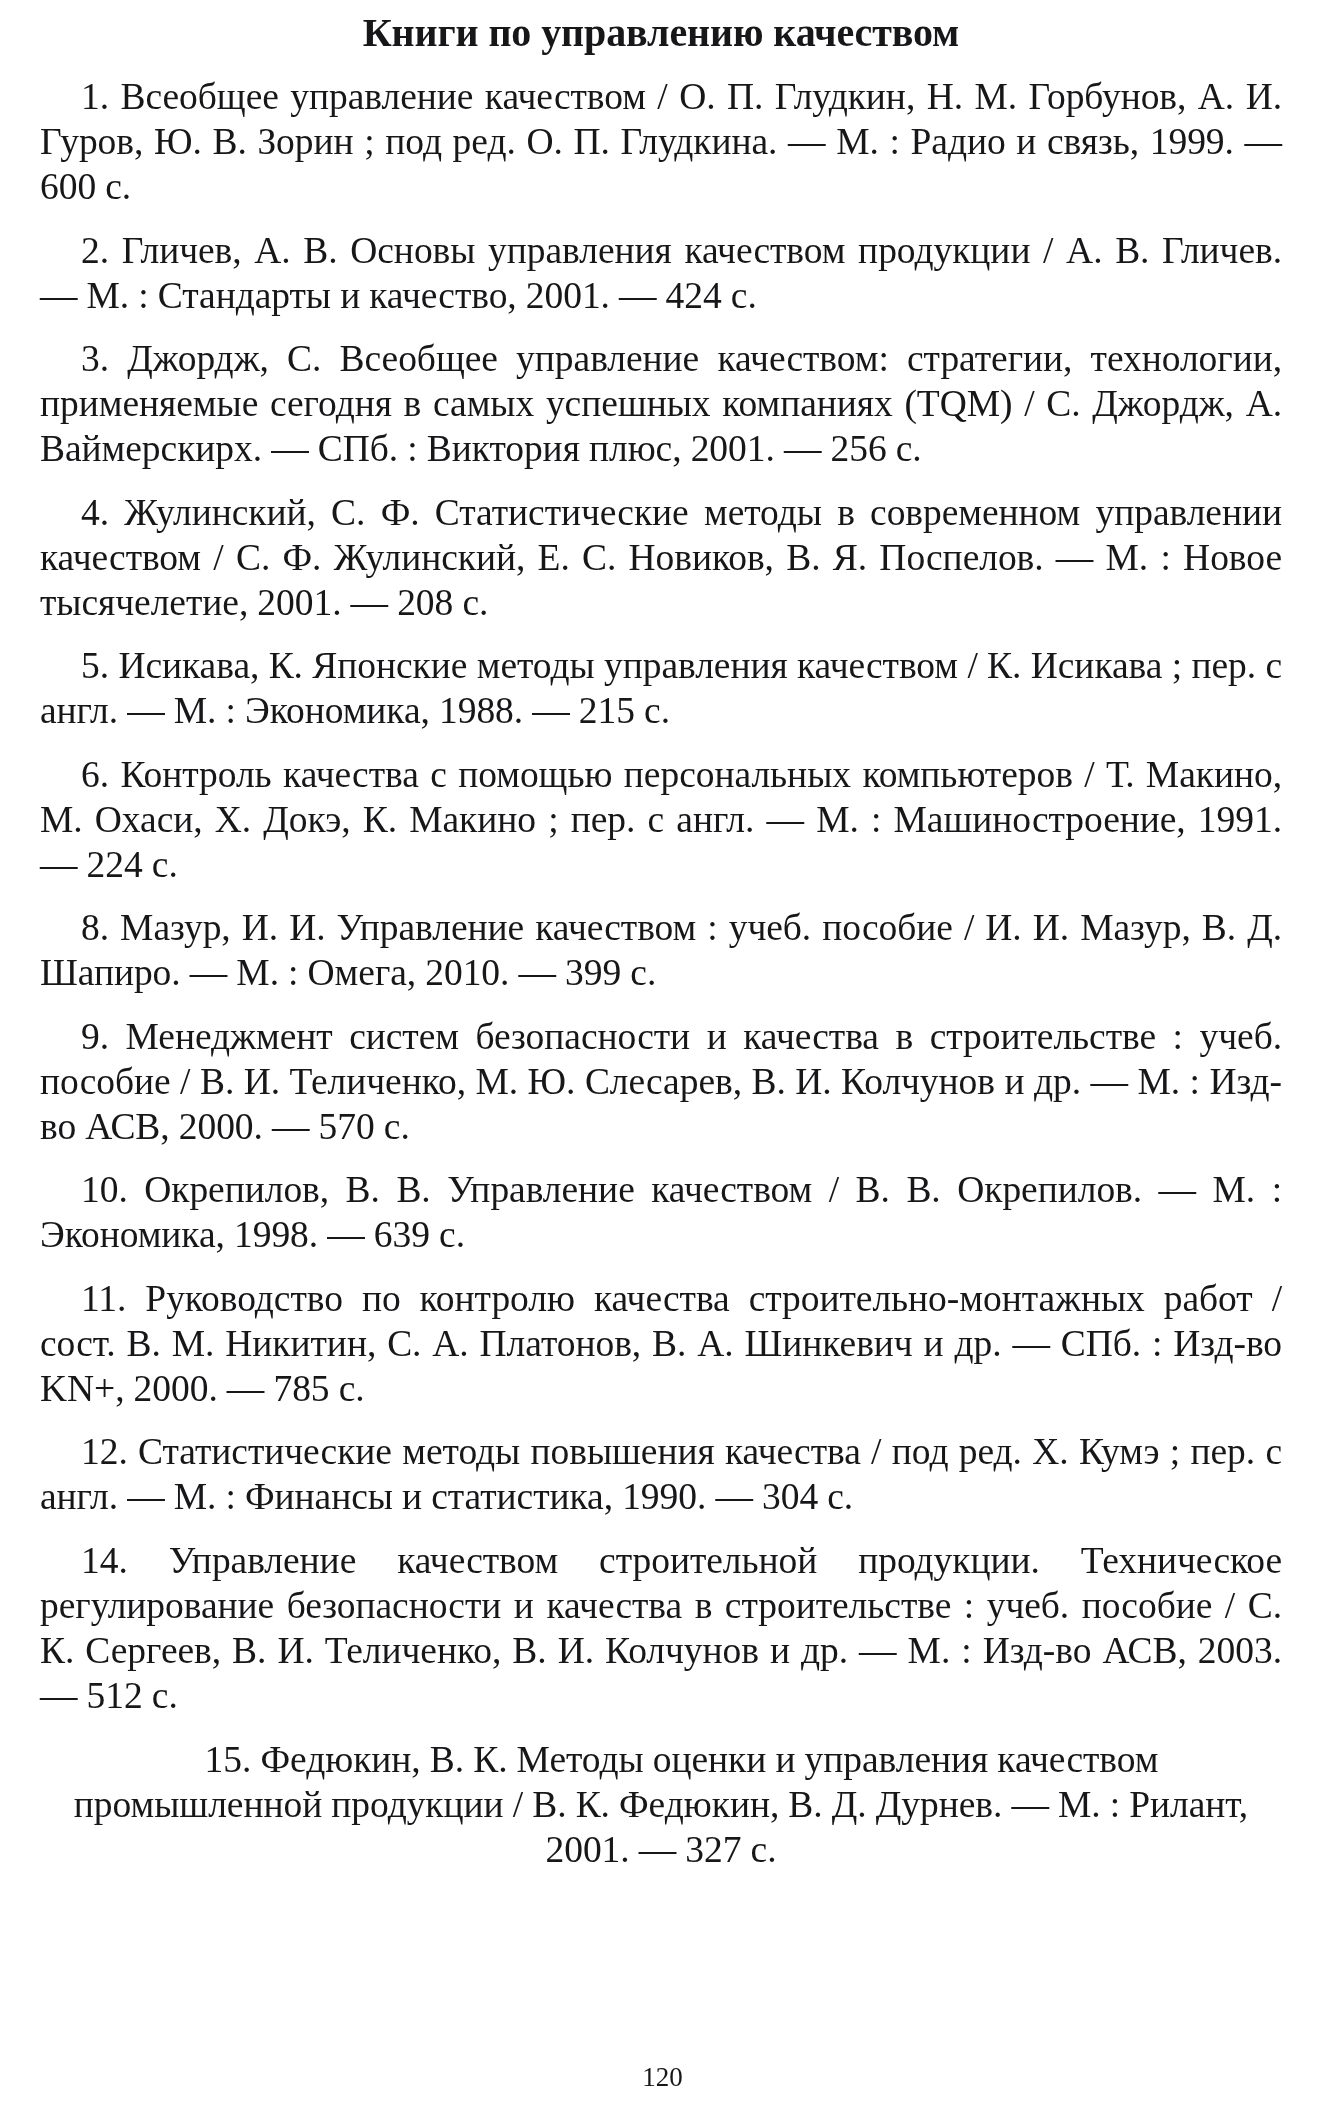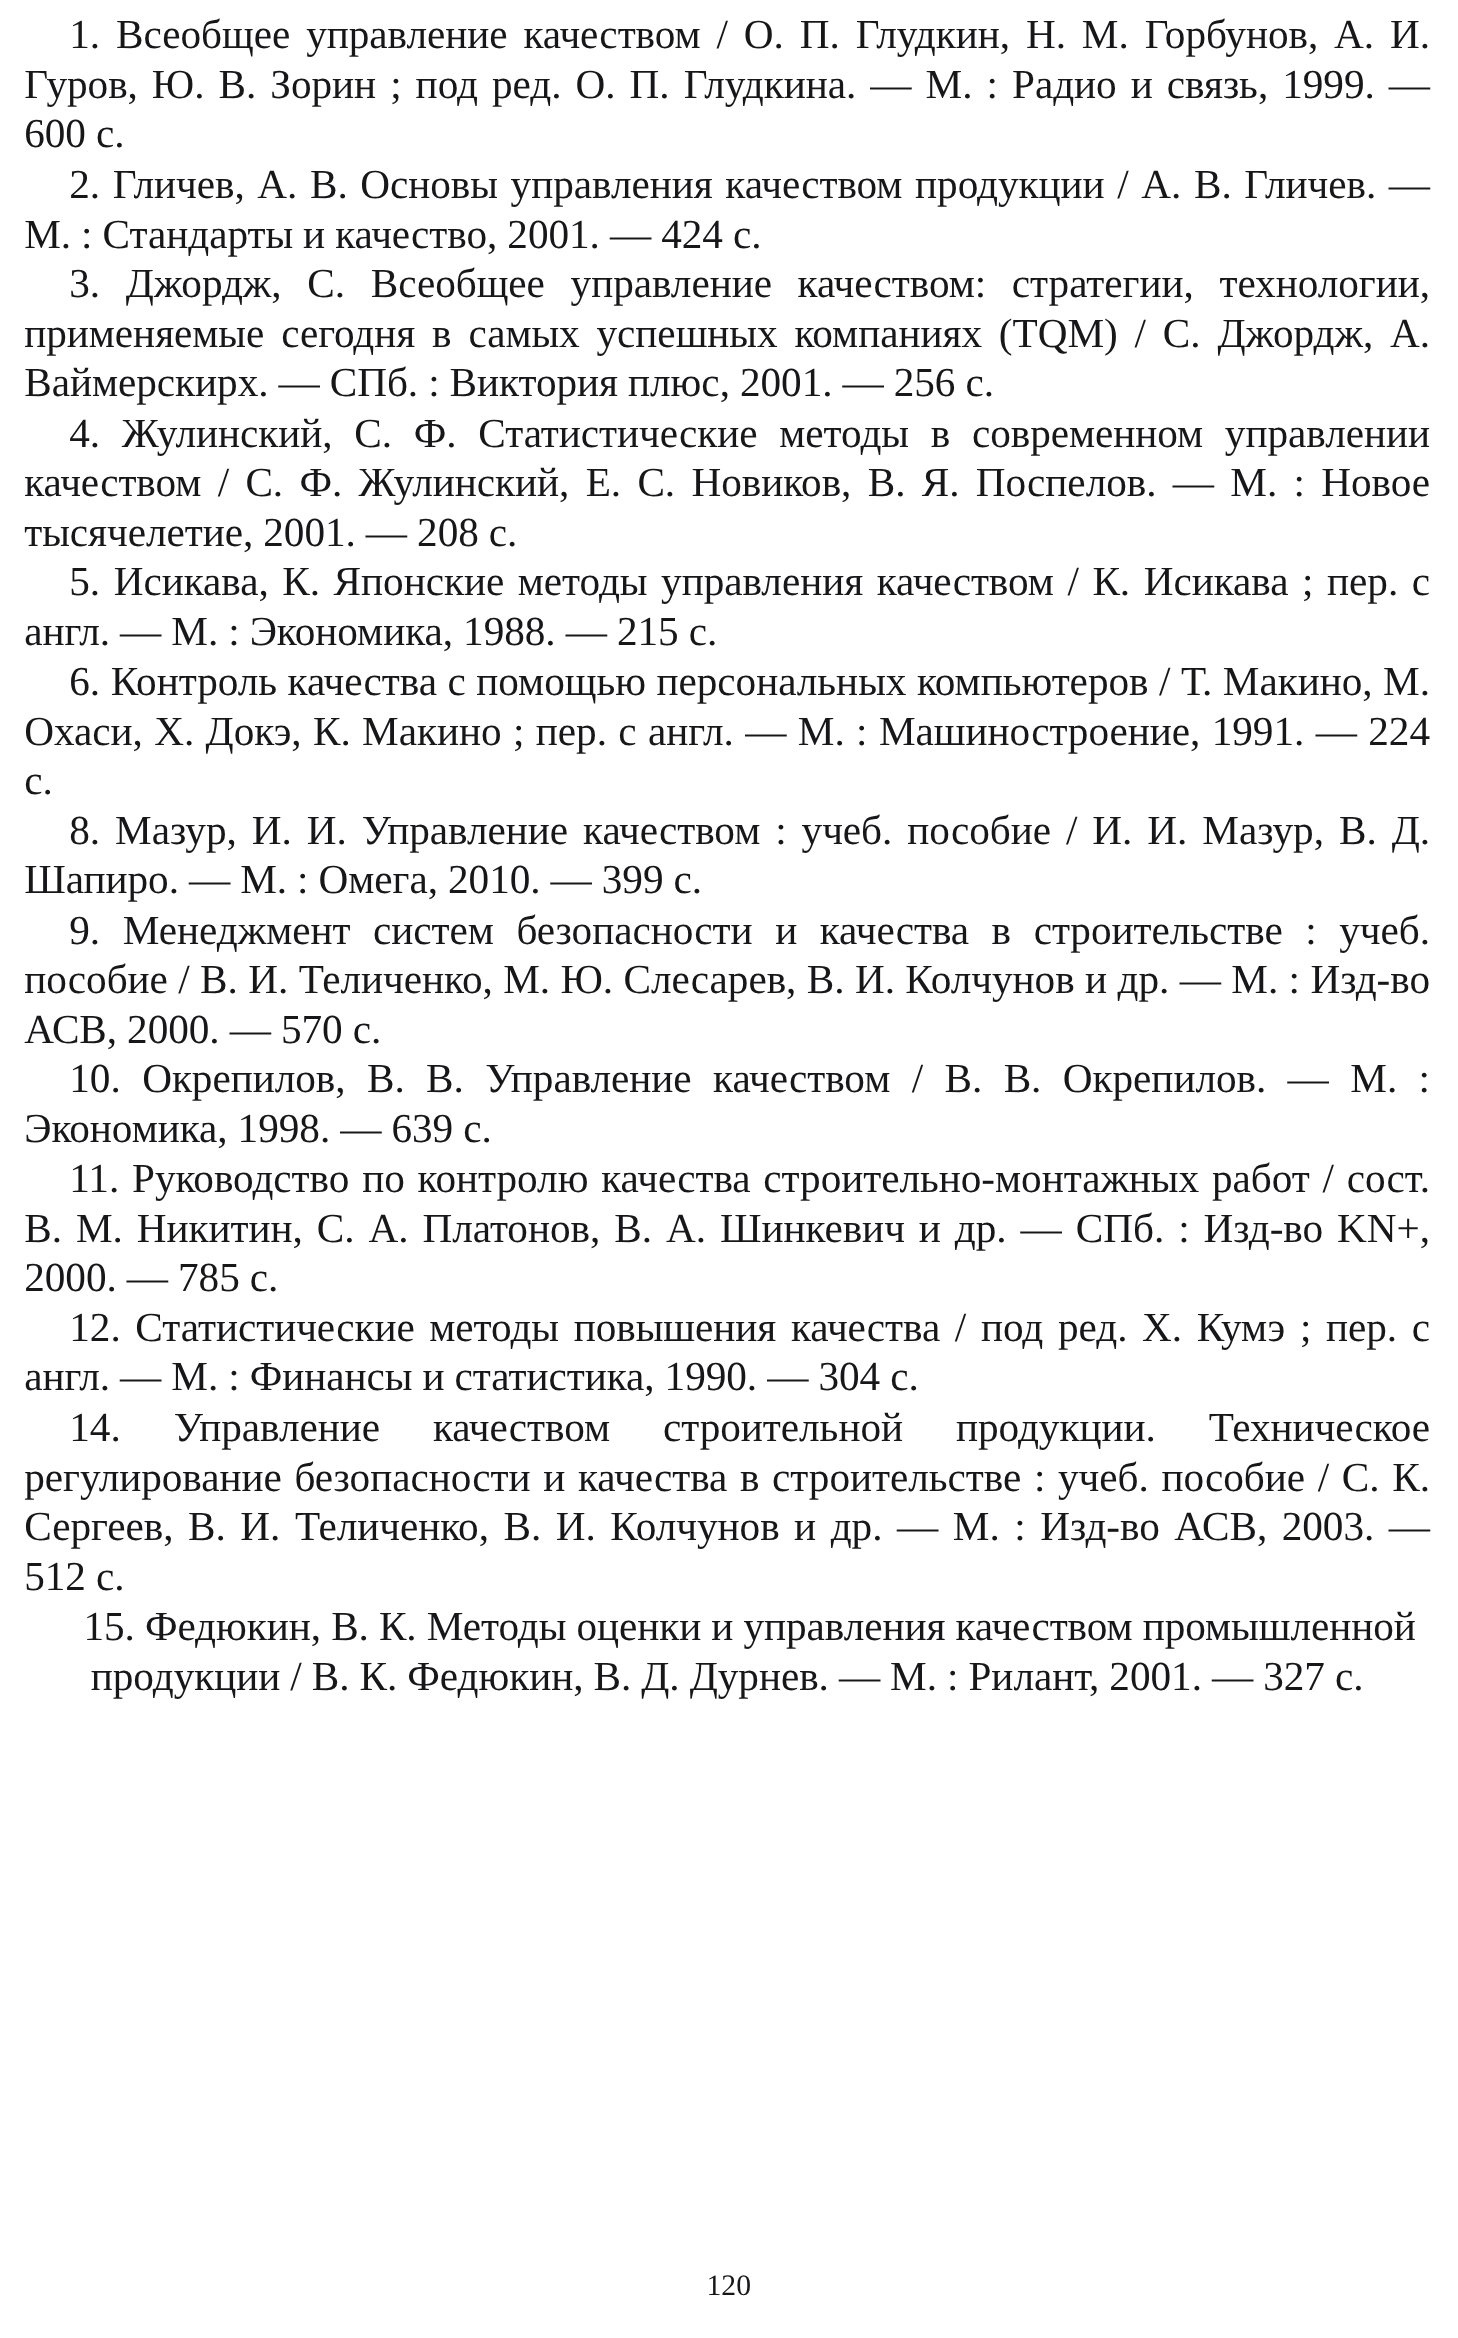--- a/index.html
+++ b/index.html
@@ -49,21 +49,21 @@
     margin: 0;
     padding: 0;
   }
 
   .ref-item {
     font-size: 37.5px;
     line-height: 45.2px;
     text-align: justify;
     text-justify: inter-word;
     text-indent: 41px;
-    margin: 0;
+    margin: 18px;
     padding: 0;
     hyphens: manual;
     word-spacing: -0.2px;
     letter-spacing: -0.05px;
   }
 
   .ref-item:last-child {
     text-align: center;
   }
 
@@ -77,20 +77,21 @@
     line-height: 44px;
   }
 </style>
 </head>
 <body>
 
 <div class="page">
 
   <div class="content">
 
+    <h1 class="doc-title">Книги по управлению качеством</h1>
 
     <div class="ref-list">
       <p class="ref-item">1. Всеобщее управление качеством / О. П. Глудкин, Н. М. Горбунов, А. И. Гуров, Ю. В. Зорин ; под ред. О. П. Глудкина. — М. : Радио и связь, 1999. — 600 с.</p>
       <p class="ref-item">2. Гличев, А. В. Основы управления качеством продукции / А. В. Гличев. — М. : Стандарты и качество, 2001. — 424 с.</p>
       <p class="ref-item">3. Джордж, С. Всеобщее управление качеством: стратегии, технологии, применяемые сегодня в самых успешных компаниях (TQM) / С. Джордж,  А. Ваймерскирх. — СПб. : Виктория плюс, 2001. — 256 с.</p>
       <p class="ref-item">4. Жулинский, С. Ф. Статистические методы в современном управлении качеством / С. Ф. Жулинский, Е. С. Новиков, В. Я. Поспелов. — М. : Новое тысячелетие, 2001. — 208 с.</p>
       <p class="ref-item">5. Исикава, К. Японские методы управления качеством / К. Исикава ; пер. с англ. — М. : Экономика, 1988. — 215 с.</p>
       <p class="ref-item">6. Контроль качества с помощью персональных компьютеров / Т. Макино, М. Охаси, Х. Докэ, К. Макино ; пер. с англ. — М. : Машиностроение, 1991. — 224 с.</p>
       <p class="ref-item">8. Мазур, И. И. Управление качеством : учеб. пособие / И. И. Мазур, В. Д. Шапиро. — М. : Омега, 2010. — 399 с.</p>
       <p class="ref-item">9. Менеджмент систем безопасности и качества в строительстве : учеб. пособие / В. И. Теличенко, М. Ю. Слесарев, В. И. Колчунов и др. — М. : Изд-во АСВ, 2000. — 570 с.</p>

